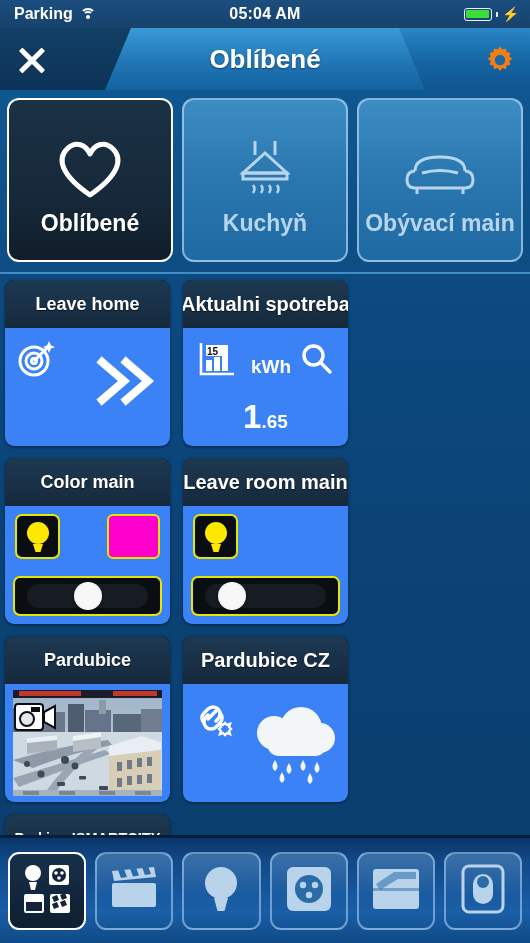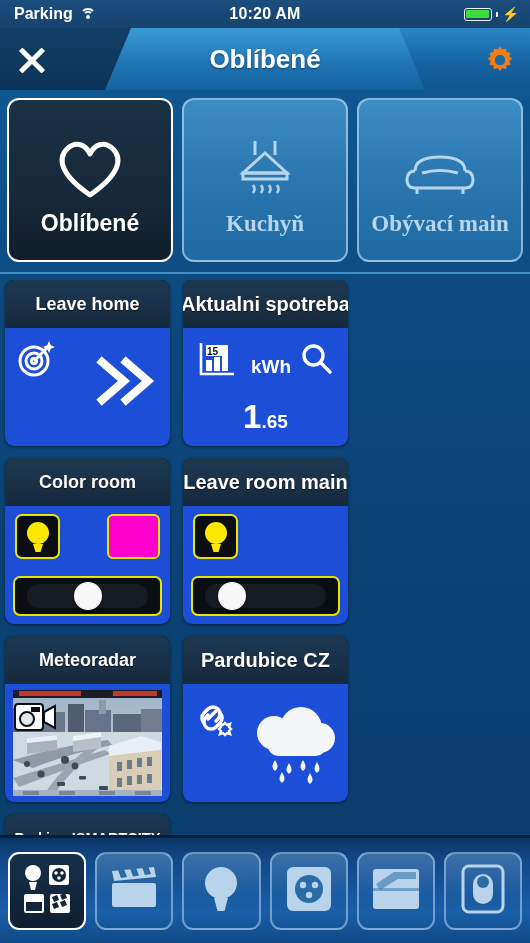--- a/index.html
+++ b/index.html
@@ -82,21 +82,20 @@
     display:flex; flex-direction:column; align-items:center; justify-content:center;
     cursor:pointer; overflow:hidden;
   }
   .room.active{
     background:linear-gradient(180deg,#1b3145 0%, #16293a 60%, #101d2a 100%);
     border:2px solid #ffffff;
   }
   .room.idle{
     background:linear-gradient(180deg,#3c8dc4 0%, #2a76ae 50%, #1f6aa2 100%);
     border:2px solid rgba(190,220,245,.65);
-    font-family:Liberation Serif, serif;
   }
   .room .ricon{ height:78px; display:flex; align-items:flex-end; justify-content:center; }
   .room .rlabel{
     margin-top:10px; font-size:23px; font-weight:bold; text-align:center; line-height:1.12;
     padding:0 6px;
   }
   .room.active .rlabel{ color:#ffffff; }
   .room.idle .rlabel{ color:#b7d6ee; }
 
   
@@ -118,21 +117,21 @@
     background:linear-gradient(180deg,#1d3953 0%, #16293c 100%);
     display:flex; align-items:center; justify-content:center;
     padding:0 5px;
   }
   .tile .thead span{
     color:#ffffff; font-weight:bold; font-size:18px; white-space:nowrap;
     text-shadow:0 1px 1px rgba(0,0,0,.6);
   }
   .tile .thead.small span{ font-size:20px; }
   .tile .thead.smaller span{ font-size:14.5px; }
-  .tile .tbody{ flex:1; position:relative; background:#1d4ed8; }
+  .tile .tbody{ flex:1; position:relative; background:#3b82f6; }
 
   
   .lh-target{ position:absolute; left:11px; top:10px; }
   .chev{ position:absolute; right:14px; top:22px; }
 
   
   .cons-ico{ position:absolute; left:14px; top:12px; }
   .cons-unit{ position:absolute; left:68px; top:28px; color:#fff; font-size:19px; font-weight:bold;}
   .cons-search{ position:absolute; right:14px; top:14px; }
   .cons-val{ position:absolute; left:0; right:0; bottom:10px; text-align:center; color:#fff; }
@@ -198,21 +197,21 @@
 
 <div class="statusbar">
   <div class="sb-left">
     <span>Parking</span>
     <span class="wifi">
         <i></i>
         <i></i>
         <i></i>
       </span>
   </div>
-  <div class="sb-center">10:20 AM</div>
+  <div class="sb-center">05:04 AM</div>
   <div class="sb-right">
     <span class="batt">
         <span></span>
       </span>
     <span class="battcap"></span>
     <span class="bolt">⚡</span>
   </div>
 </div>
 
 <div class="header">
@@ -330,21 +329,21 @@
         </svg>
       </span>
       <div class="cons-val">
         <span class="big">1</span><span class="dec">.65</span>
       </div>
     </div>
   </div>
 
   <div class="tile">
     <div class="thead">
-      <span>Color room</span>
+      <span>Color main</span>
     </div>
     <div class="tbody">
       <span class="bulb-box">
         <svg width="30" height="34" viewBox="0 0 30 34">
           <circle cx="15" cy="13" r="11" fill="#ffe800"></circle>
           <path d="M10 24 h10 l-2.5 8 h-5 z" fill="#ffe800"></path>
         </svg>
       </span>
       <span class="color-chip"></span>
       <div class="slider">
@@ -367,21 +366,21 @@
       </span>
       <div class="slider">
         <span class="track"></span>
         <span class="knob" style="left:27%; margin-left:-14px;"></span>
       </div>
     </div>
   </div>
 
   <div class="tile">
     <div class="thead">
-      <span>Meteoradar</span>
+      <span>Pardubice</span>
     </div>
     <div class="tbody">
       <div class="cam-shot">
         <svg width="149" height="106" viewBox="0 0 149 106" preserveAspectRatio="none">
           <defs>
             <linearGradient id="sky" x1="0" y1="0" x2="0" y2="1">
               <stop offset="0" stop-color="#9fb3c8"></stop>
                 <stop offset="1" stop-color="#c8d4df"></stop>
             </linearGradient>
           </defs>

